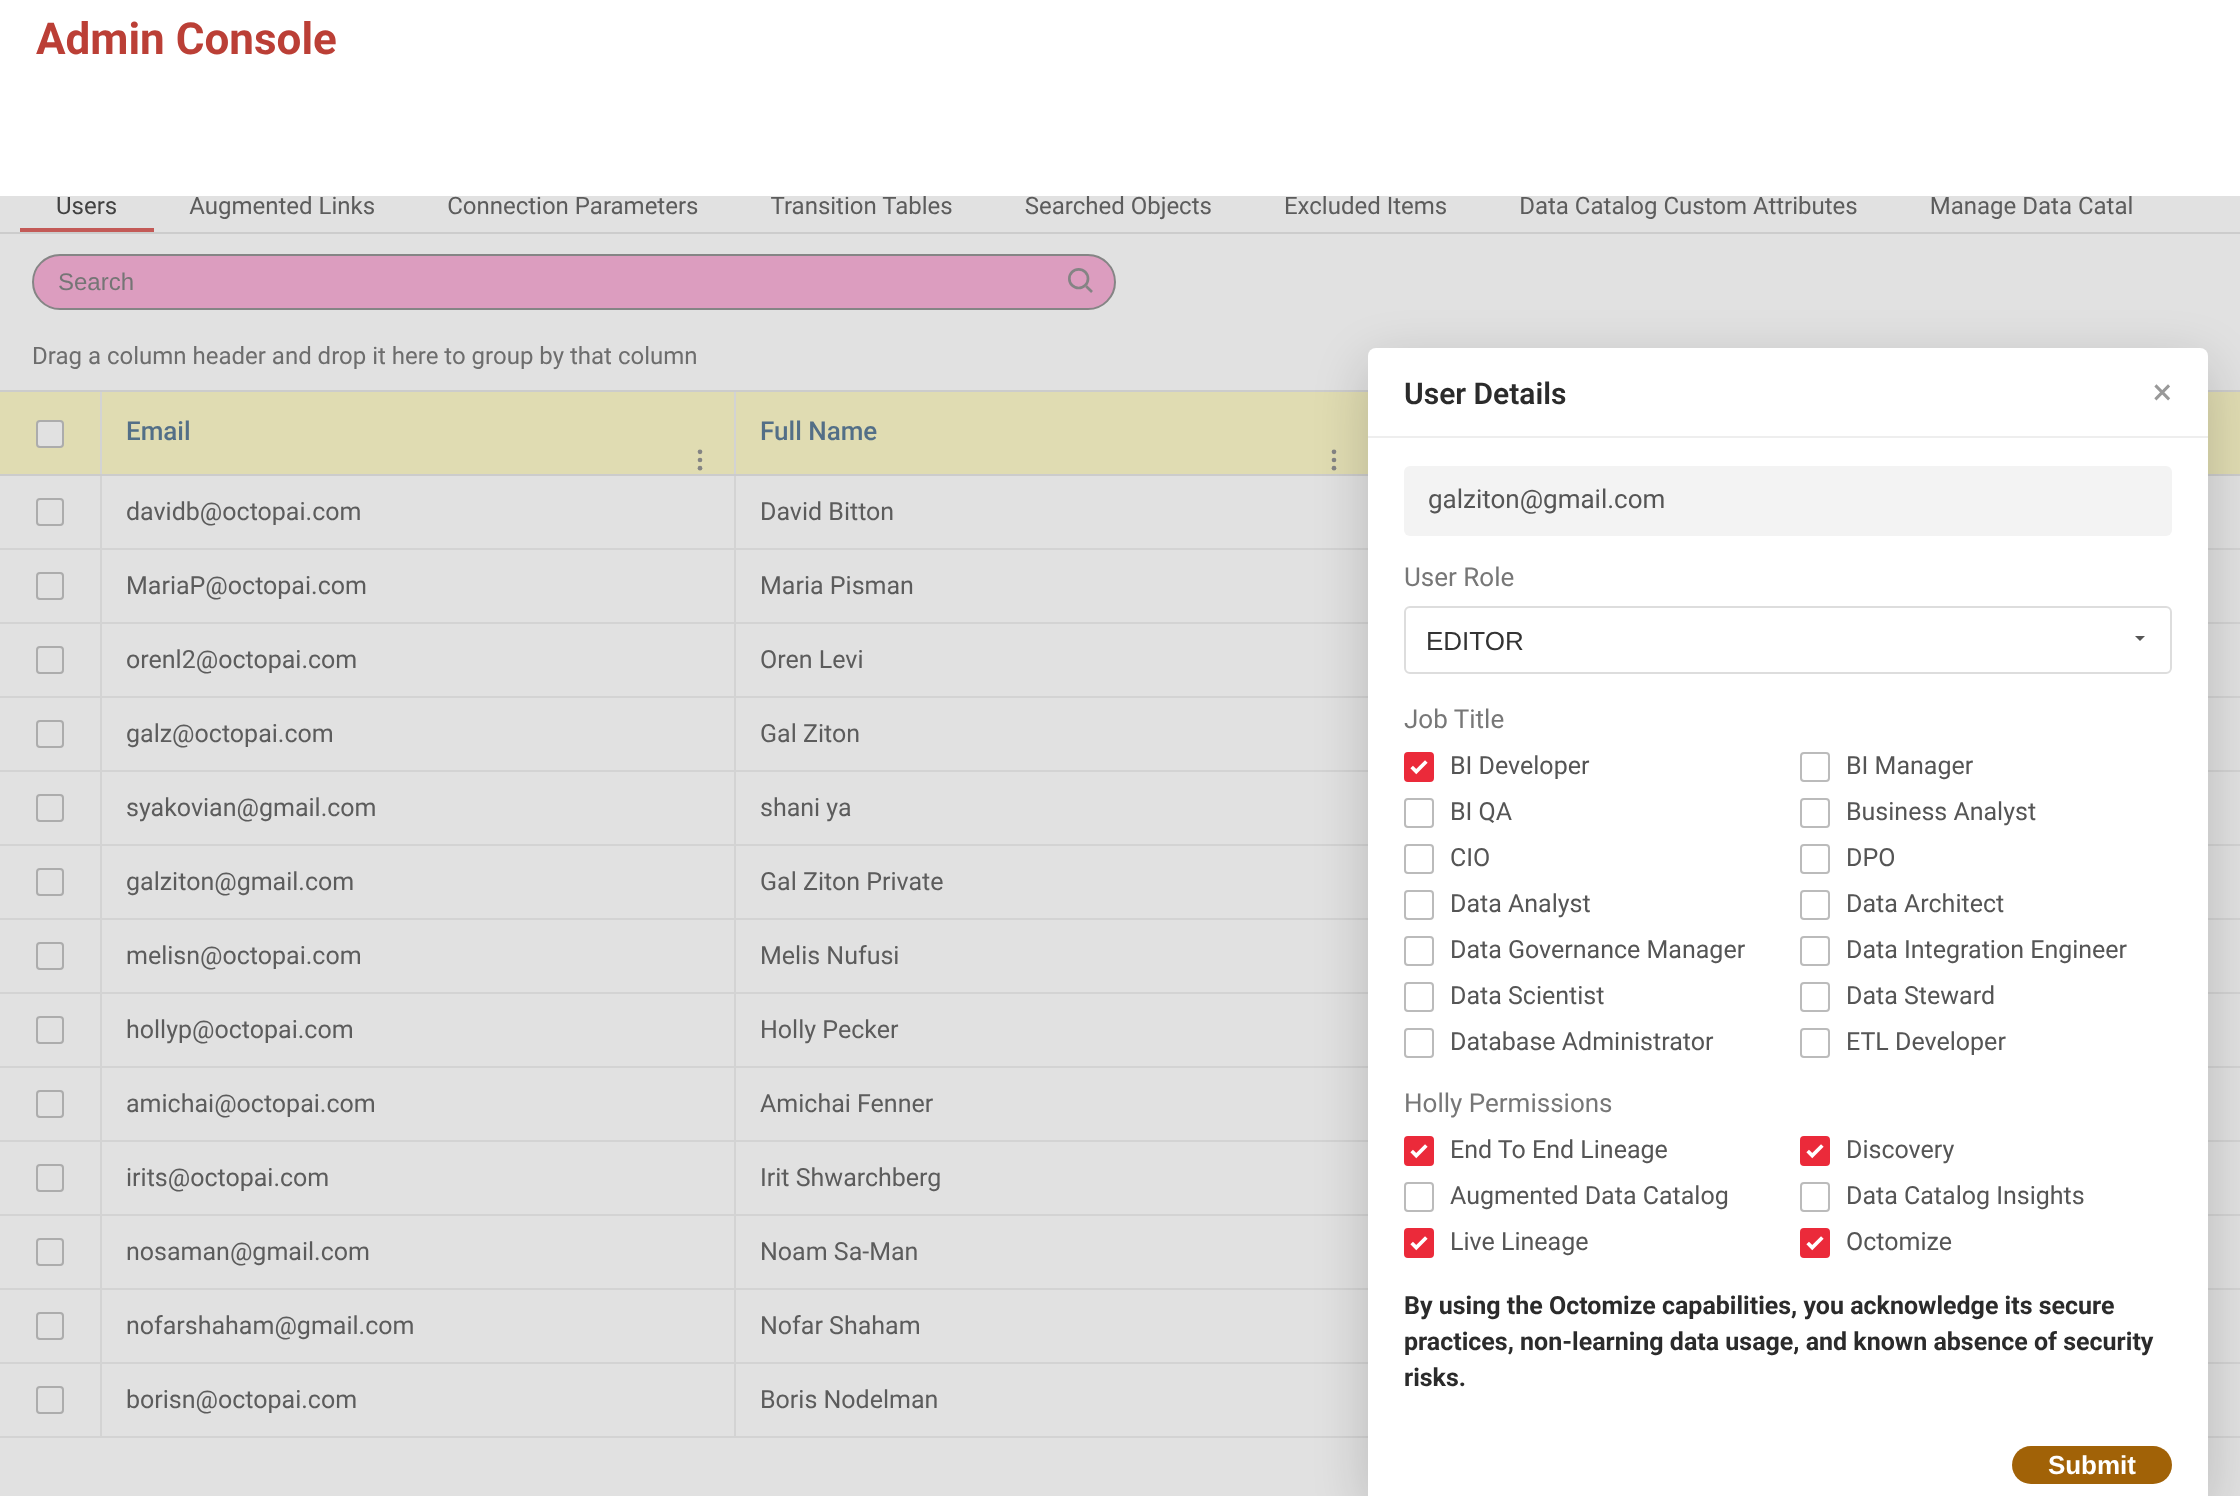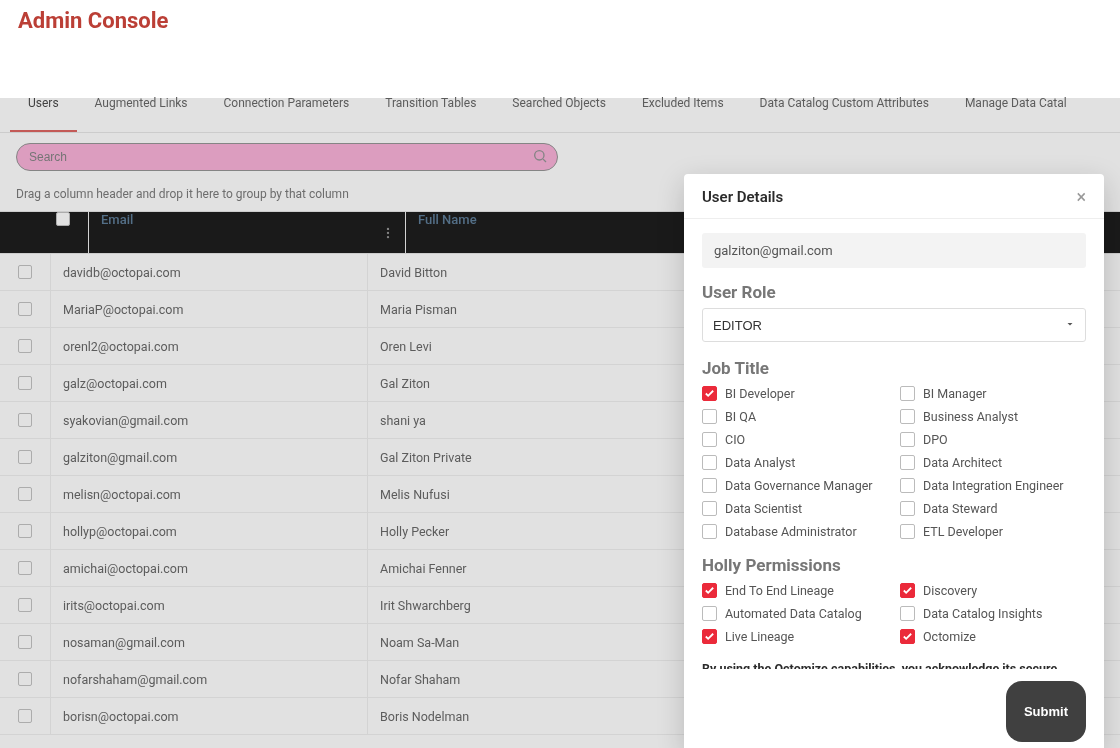--- a/index.html
+++ b/index.html
@@ -22,21 +22,21 @@
     font-weight: 700;
     color: #bb3f36;
   }
   .tabs-row {
     display: flex;
     border-bottom: 1px solid #e5e5e5;
     padding: 0 10px;
     background: #fff;
   }
   .tab {
-    padding: 14px 18px 20px 18px;
+    padding: 14px 18px 4px 18px;
     font-size: 12px;
     color: #555;
     cursor: pointer;
     white-space: nowrap;
   }
   .tab.active {
     border-bottom: 2px solid #d9534f;
     color: #333;
   }
   .search-row {
@@ -69,25 +69,24 @@
     padding: 6px 16px 10px 16px;
     font-size: 12px;
     color: #6b6b6b;
     border-bottom: 1px solid #e5e5e5;
   }
   .table {
     width: 100%;
   }
   .thead-row {
     display: flex;
-    align-items: flex-start;
-    background: #000000;
+    align-items: center;
+    background: #fef9c3;
     border-bottom: 1px solid #e5e5e5;
     height: 42px;
-    padding-left: 38px;
   }
   .th, .td {
     padding: 0 12px;
     display: flex;
     align-items: center;
   }
   .col-check { width: 50px; justify-content: center; }
   .col-email { width: 316px; position: relative; }
   .col-full  { width: 316px; position: relative; }
   .th { font-size: 13px; color: #4a6d8c; font-weight: 500; }
@@ -165,24 +164,23 @@
   }
   .email-box {
     background: #f3f3f3;
     border-radius: 3px;
     padding: 10px 12px;
     font-size: 13px;
     color: #555;
     margin-bottom: 14px;
   }
   .field-label {
-    font-size: 17px;
+    font-size: 13px;
     color: #777;
     margin-bottom: 6px;
-    font-weight: bold;
   }
   .role-select {
     width: 100%;
     height: 34px;
     border: 1px solid #ddd;
     border-radius: 3px;
     padding: 0 10px;
     font-size: 13px;
     color: #333;
     margin-bottom: 16px;
@@ -233,25 +231,25 @@
     color: #2b2b2b;
     line-height: 1.45;
     margin-top: 4px;
   }
   .panel-footer {
     padding: 12px 18px 6px 18px;
     display: flex;
     justify-content: flex-end;
   }
   .submit-btn {
-    background: #404040;
+    background: #a16207;
     color: #fff;
     border: none;
     border-radius: 16px;
-    padding: 23px 18px;
+    padding: 2px 18px;
     font-size: 13px;
     font-weight: 600;
     cursor: pointer;
   }
 </style>
 </head>
 <body>
 
 <div class="header">
   <div class="page-title">Admin Console</div>
@@ -530,21 +528,21 @@
         <div class="check-item">
           <span class="cb checked">
             <svg width="11" height="11" viewBox="0 0 24 24" fill="none" stroke="#fff" stroke-width="4">
               <polyline points="20 6 9 17 4 12"></polyline>
             </svg>
           </span>
           <span>Discovery</span>
         </div>
         <div class="check-item">
           <span class="cb"></span>
-          <span>Automated Data Catalog</span>
+          <span>Augmented Data Catalog</span>
         </div>
         <div class="check-item">
           <span class="cb"></span>
           <span>Data Catalog Insights</span>
         </div>
         <div class="check-item">
           <span class="cb checked">
             <svg width="11" height="11" viewBox="0 0 24 24" fill="none" stroke="#fff" stroke-width="4">
               <polyline points="20 6 9 17 4 12"></polyline>
             </svg>

